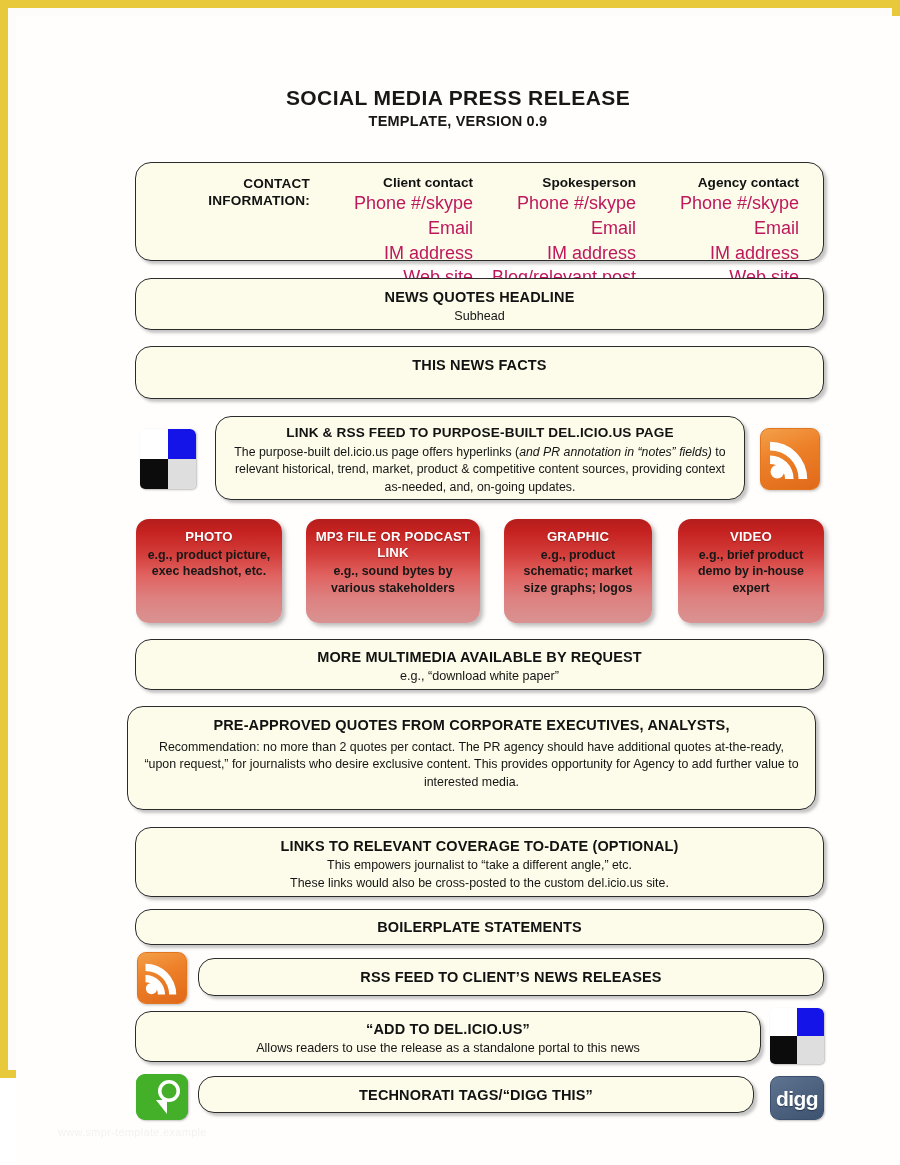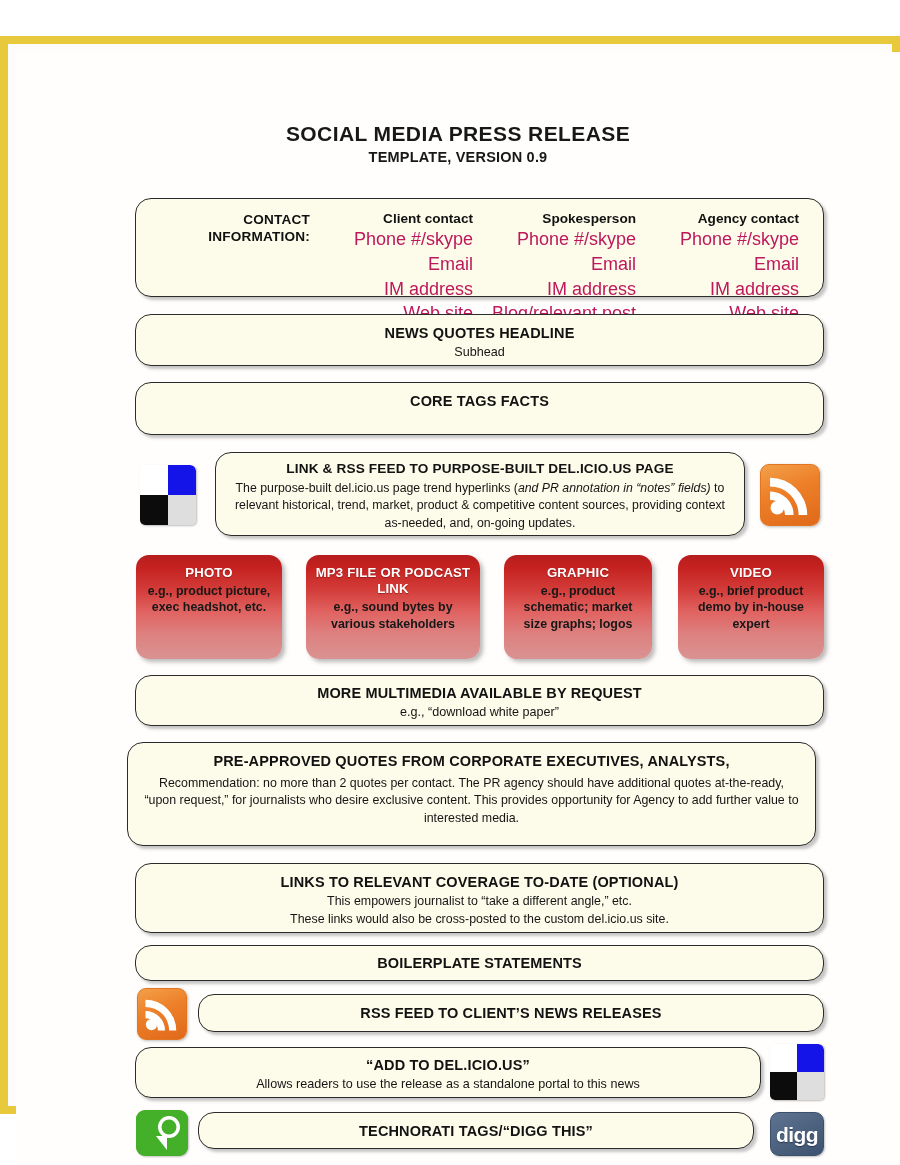--- a/index.html
+++ b/index.html
@@ -13,21 +13,20 @@
     overflow: hidden;
   }
 
   
   #page-frame {
     position: absolute;
     left: 0; top: 0;
     width: 900px; height: 1078px;
     border: 8px solid #e8c93c;
     background: #fdfcfb;
-    margin-top: 36px;
   }
   #page-inner {
     position: absolute;
     left: 8px; top: 8px;
     width: 884px; height: 1149px;
     background: #fffefd;
   }
 
   
   #doc-header { text-align: center; padding-top: 70px; }
@@ -264,33 +263,33 @@
         </div>
       </div>
     </div>
 
     <div class="panel" id="headline-panel">
       <div class="panel-title">NEWS QUOTES HEADLINE</div>
       <div class="panel-sub">Subhead</div>
     </div>
 
     <div class="panel" id="corefacts-panel">
-      <div class="panel-title">CORE TAGS FACTS</div>
+      <div class="panel-title">THIS NEWS FACTS</div>
     </div>
 
     <div class="ico-delicious" id="delicious-icon-top">
       <i class="q-tl"></i>
       <i class="q-tr"></i>
       <i class="q-bl"></i>
       <i class="q-br"></i>
     </div>
 
     <div class="panel" id="delicious-panel">
       <div class="panel-title">LINK &amp; RSS FEED TO PURPOSE-BUILT DEL.ICIO.US PAGE</div>
-      <div class="panel-body"><span>The purpose-built del.icio.us page trend hyperlinks (</span><span class="ital">and PR annotation in “notes” fields)</span><span> to relevant historical, trend, market, product &amp; competitive content sources, providing context as-needed, and, on-going updates.</span></div>
+      <div class="panel-body"><span>The purpose-built del.icio.us page offers hyperlinks (</span><span class="ital">and PR annotation in “notes” fields)</span><span> to relevant historical, trend, market, product &amp; competitive content sources, providing context as-needed, and, on-going updates.</span></div>
     </div>
 
     <div class="ico-rss" id="rss-icon-top">
       <svg viewBox="0 0 64 64">
         <circle cx="18" cy="46" r="7.5" fill="#ffffff"></circle>
         <path d="M10 28 A26 26 0 0 1 36 54 L26.5 54 A16.5 16.5 0 0 0 10 37.5 Z" fill="#ffffff"></path>
         <path d="M10 13 A41 41 0 0 1 51 54 L41.5 54 A31.5 31.5 0 0 0 10 22.5 Z" fill="#ffffff"></path>
       </svg>
     </div>
 

